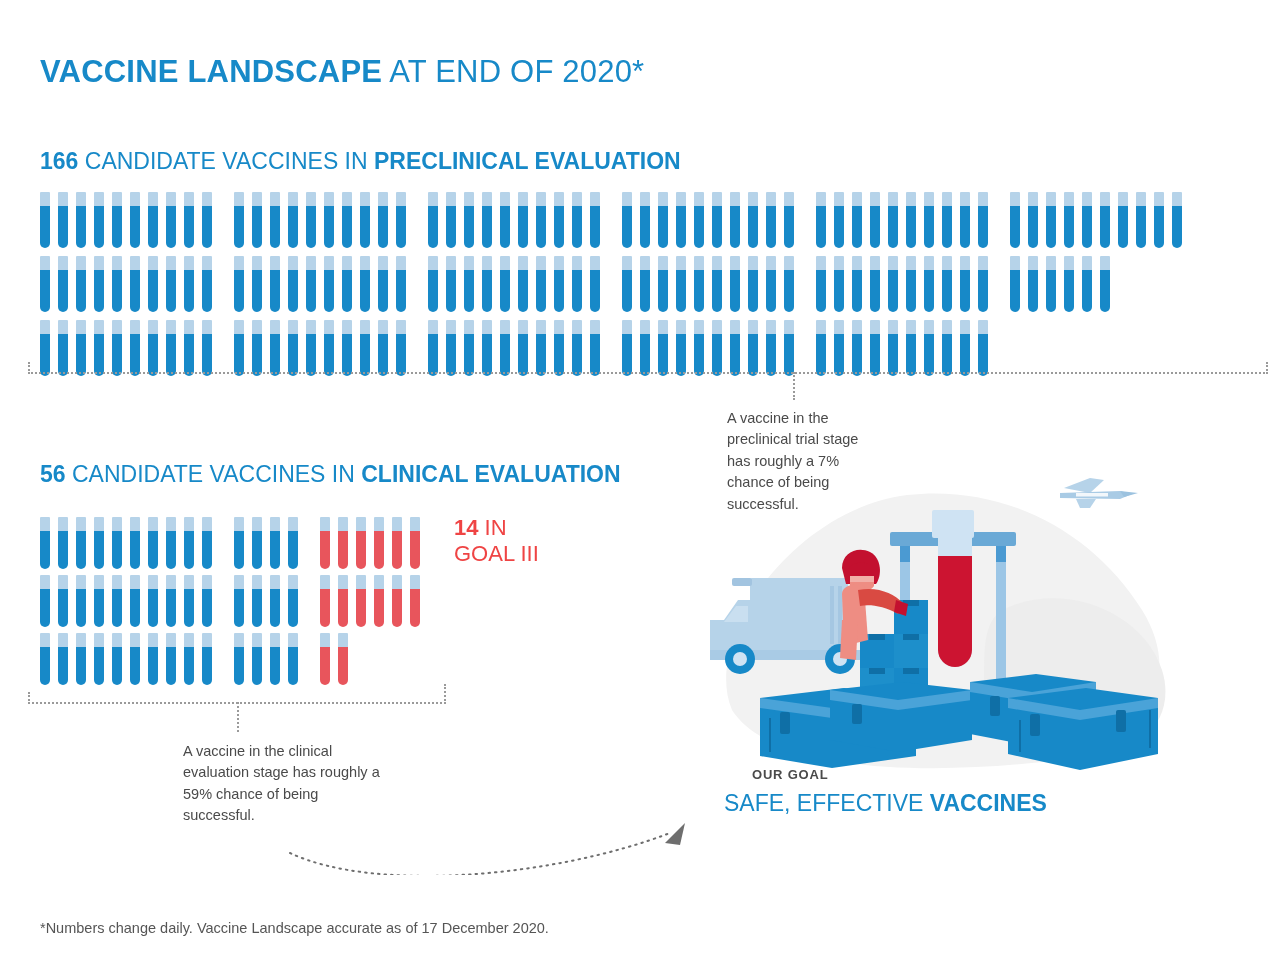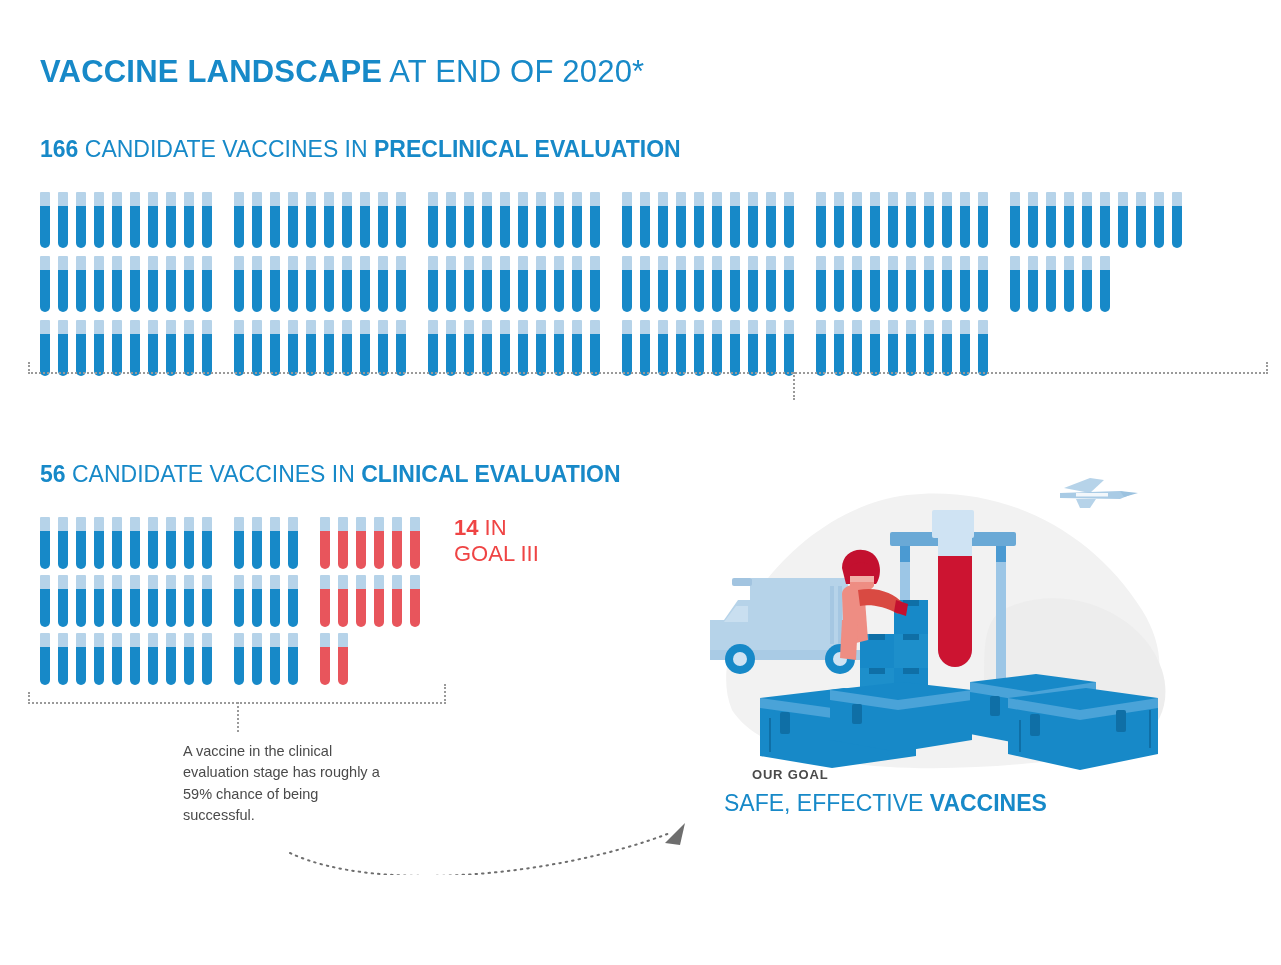--- a/index.html
+++ b/index.html
@@ -19,21 +19,21 @@
   }
   .main-title .bold { font-weight: bold; }
   .main-title .light { font-weight: normal; }
 
   .section-head {
     position: absolute;
     font-size: 23px; color: #1789c8; white-space: nowrap;
   }
   .section-head .bold { font-weight: bold; }
   .section-head .light { font-weight: normal; }
-  #preclinical-head { left: 40px; top: 136px; }
+  #preclinical-head { left: 40px; top: 148px; }
   #clinical-head    { left: 40px; top: 461px; text-align: center; }
 
   
   .tube-rows { position: absolute; }
   .tube-row { display: flex; align-items: flex-start; }
   .tube-group { display: flex; }
   .tube-group + .tube-group { margin-left: 14px; }
 
   .tube {
     width: 10px; height: 56px;
@@ -840,20 +840,21 @@
           </div>
         </div>
       </div>
     </div>
 
   <div class="dot-h" id="precl-bracket-line"></div>
   <div class="dot-v" id="precl-bracket-left"></div>
   <div class="dot-v" id="precl-bracket-right"></div>
   <div class="dot-v" id="precl-drop"></div>
 
+  <div class="annotation" id="preclinical-note">A vaccine in the preclinical trial stage has roughly a 7% chance of being successful.</div>
 
   <div class="section-head" id="clinical-head">
     <span class="bold">56</span><span class="light"> CANDIDATE VACCINES IN </span><span class="bold">CLINICAL EVALUATION</span>
   </div>
 
   <div class="tube-rows" id="clinical-tubes">
       <div class="tube-row">
         <div class="tube-group">
           <div class="tube">
             <div class="cap"></div>
@@ -1212,14 +1213,15 @@
       <path d="M348 260 L 348 292" stroke="#0f6fa6" stroke-width="2" fill="none"></path>
       <path d="M478 250 L 478 288" stroke="#0f6fa6" stroke-width="2" fill="none"></path>
     </g>
   </svg>
 
   <div id="goal-kicker">OUR GOAL</div>
   <div id="goal-title">
     <span class="light">SAFE, EFFECTIVE </span><span class="bold">VACCINES</span>
   </div>
 
+  <div id="footnote">*Numbers change daily. Vaccine Landscape accurate as of 17 December 2020.</div>
 
 </div>
 
 </body></html>

